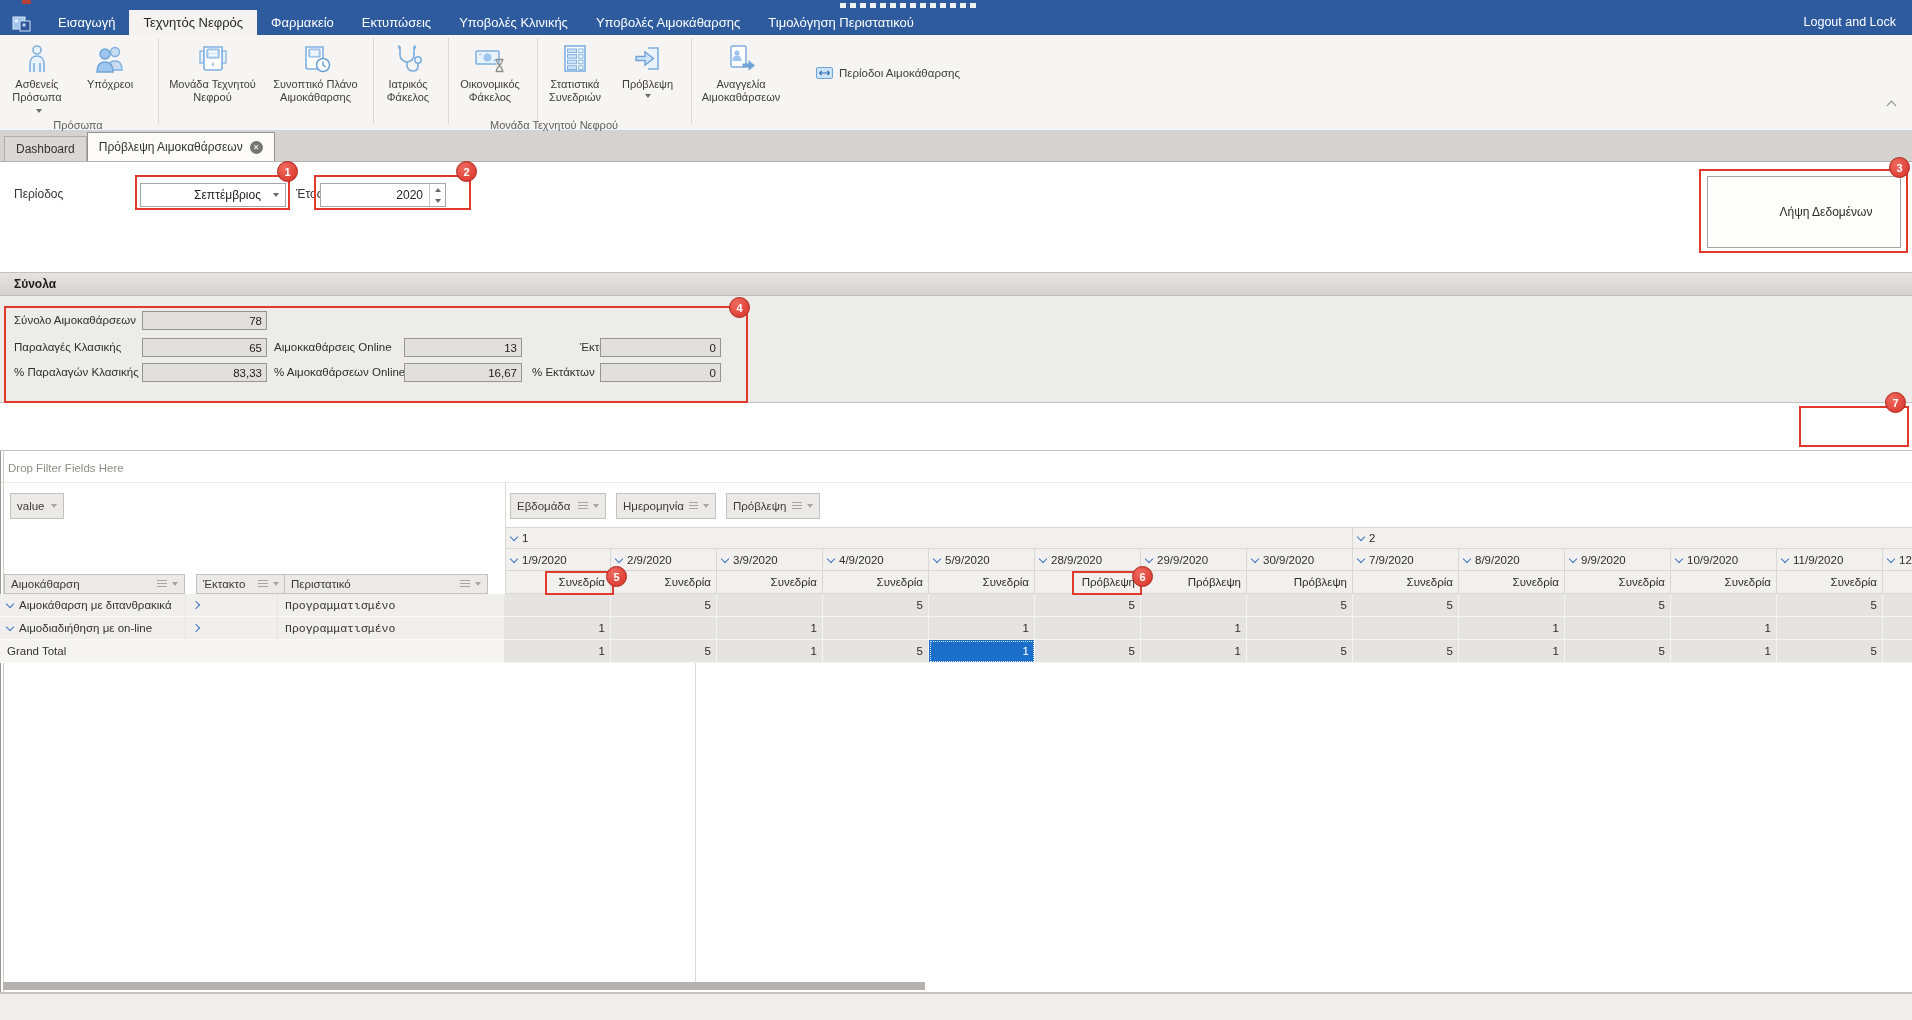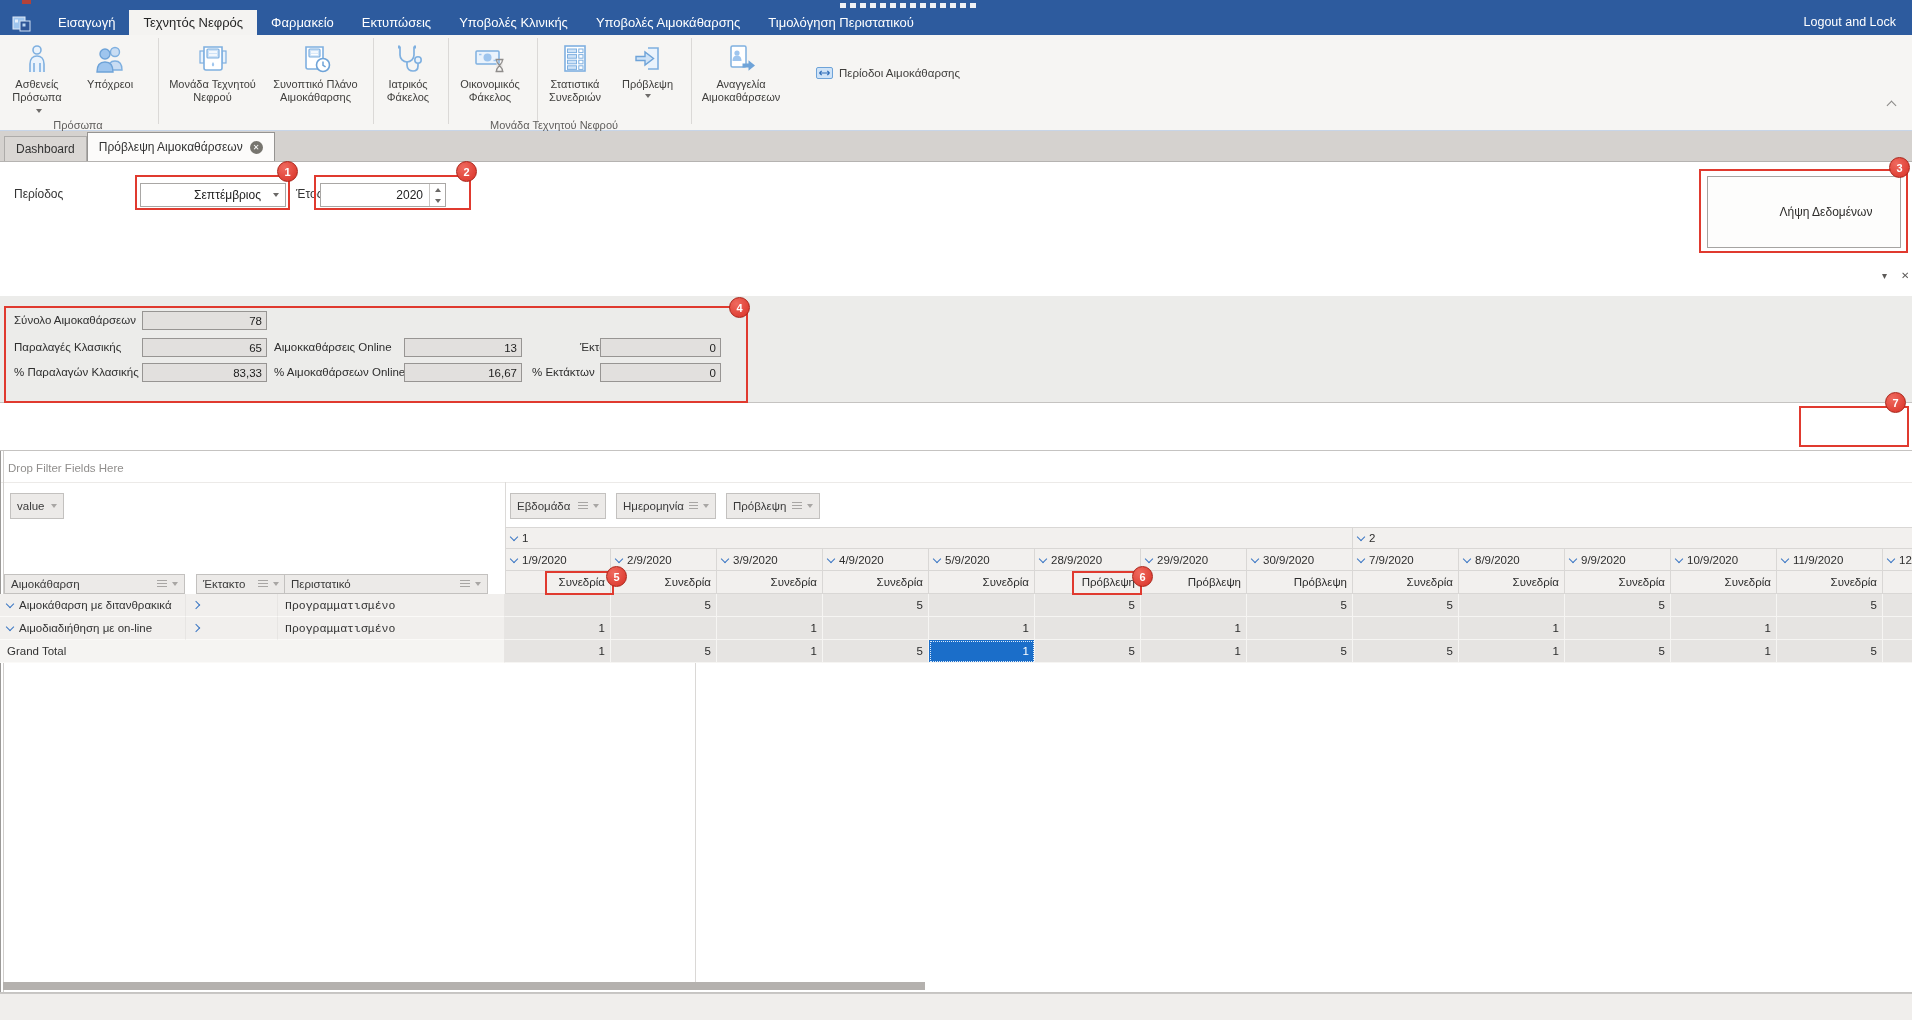--- a/index.html
+++ b/index.html
@@ -304,20 +304,23 @@
             <i class="tri-up"></i>
           </span>
         <span>
             <i class="tri-dn"></i>
           </span>
       </span>
     </div>
     <div class="fetchbtn" style="left:1707px;top:14px;width:194px;height:72px;padding-left:44px;">Λήψη Δεδομένων</div>
   </div>
 
+  <div id="totalsheader" class="abs">
+    <span>Σύνολα</span>
+  </div>
 
   <div id="totalspanel" class="abs">
       <div class="tlabel" style="position: absolute; left: 14px; top: 18px;">Σύνολο Αιμοκαθάρσεων</div>
       <div class="tinput" style="position: absolute; left: 142px; top: 15px; width: 125px; height: 19px;">78</div>
       <div class="tlabel" style="position: absolute; left: 14px; top: 45px;">Παραλαγές Κλασικής</div>
       <div class="tinput" style="position: absolute; left: 142px; top: 42px; width: 125px; height: 19px;">65</div>
       <div class="tlabel" style="position: absolute; left: 274px; top: 45px;">Αιμοκκαθάρσεις Online</div>
       <div class="tinput" style="position: absolute; left: 404px; top: 42px; width: 118px; height: 19px;">13</div>
       <div class="tlabel" style="position: absolute; left: 532px; top: 45px; margin-left: 48px;">Έκτακτες</div>
       <div class="tinput" style="position: absolute; left: 600px; top: 42px; width: 121px; height: 19px;">0</div>

